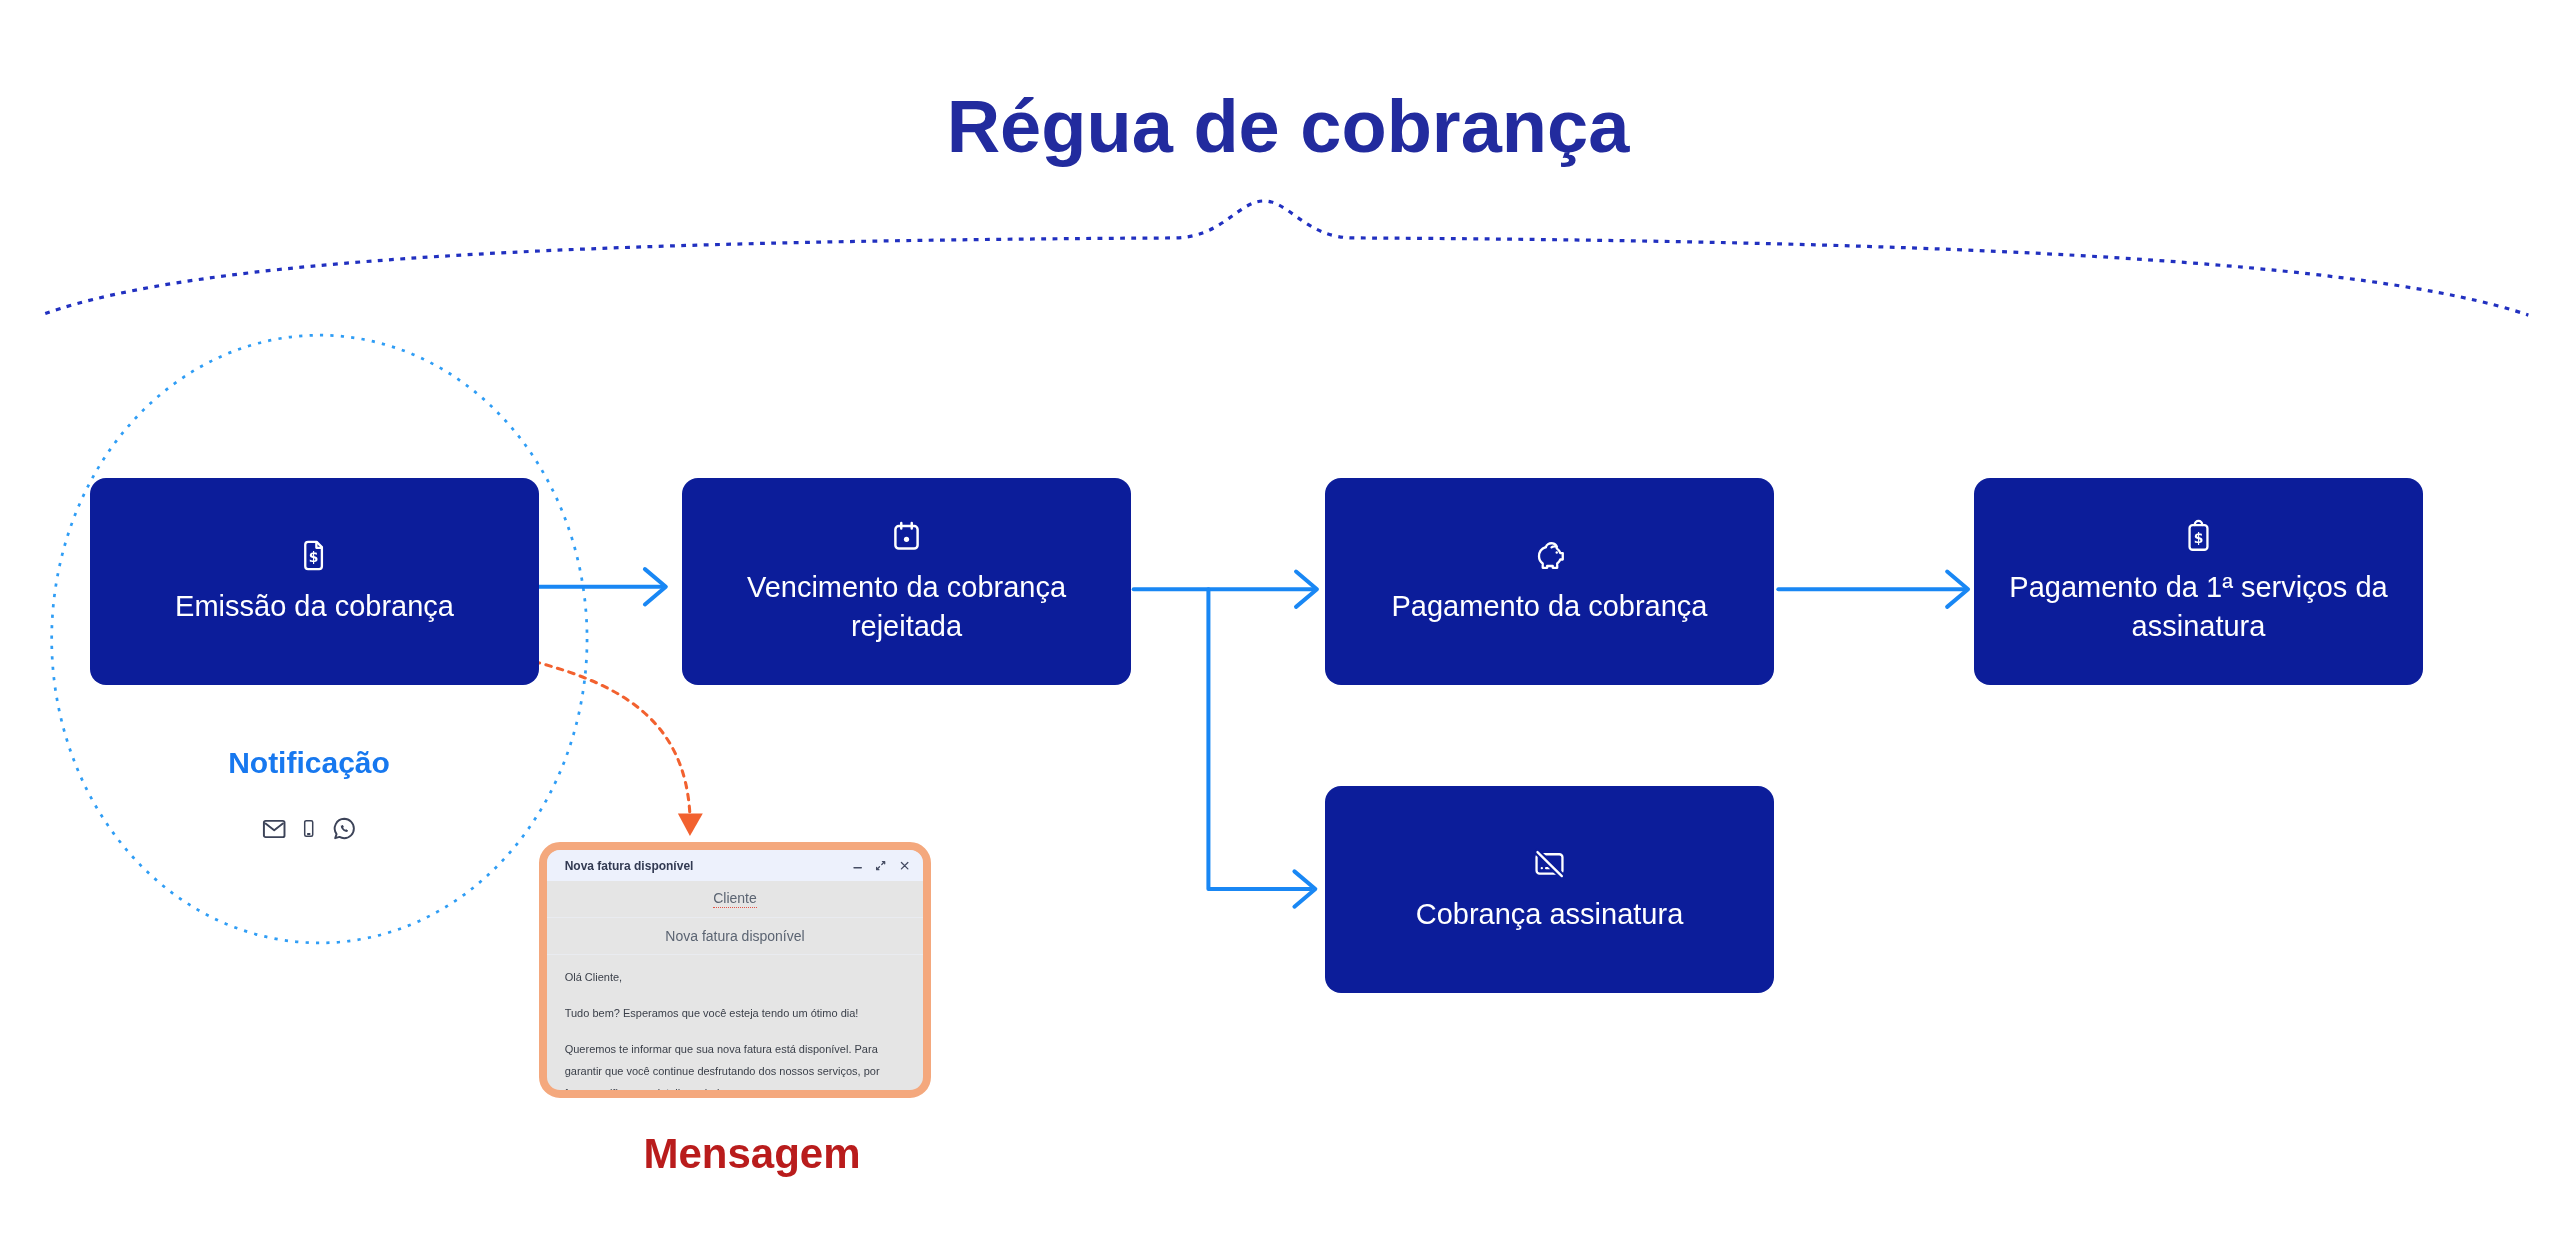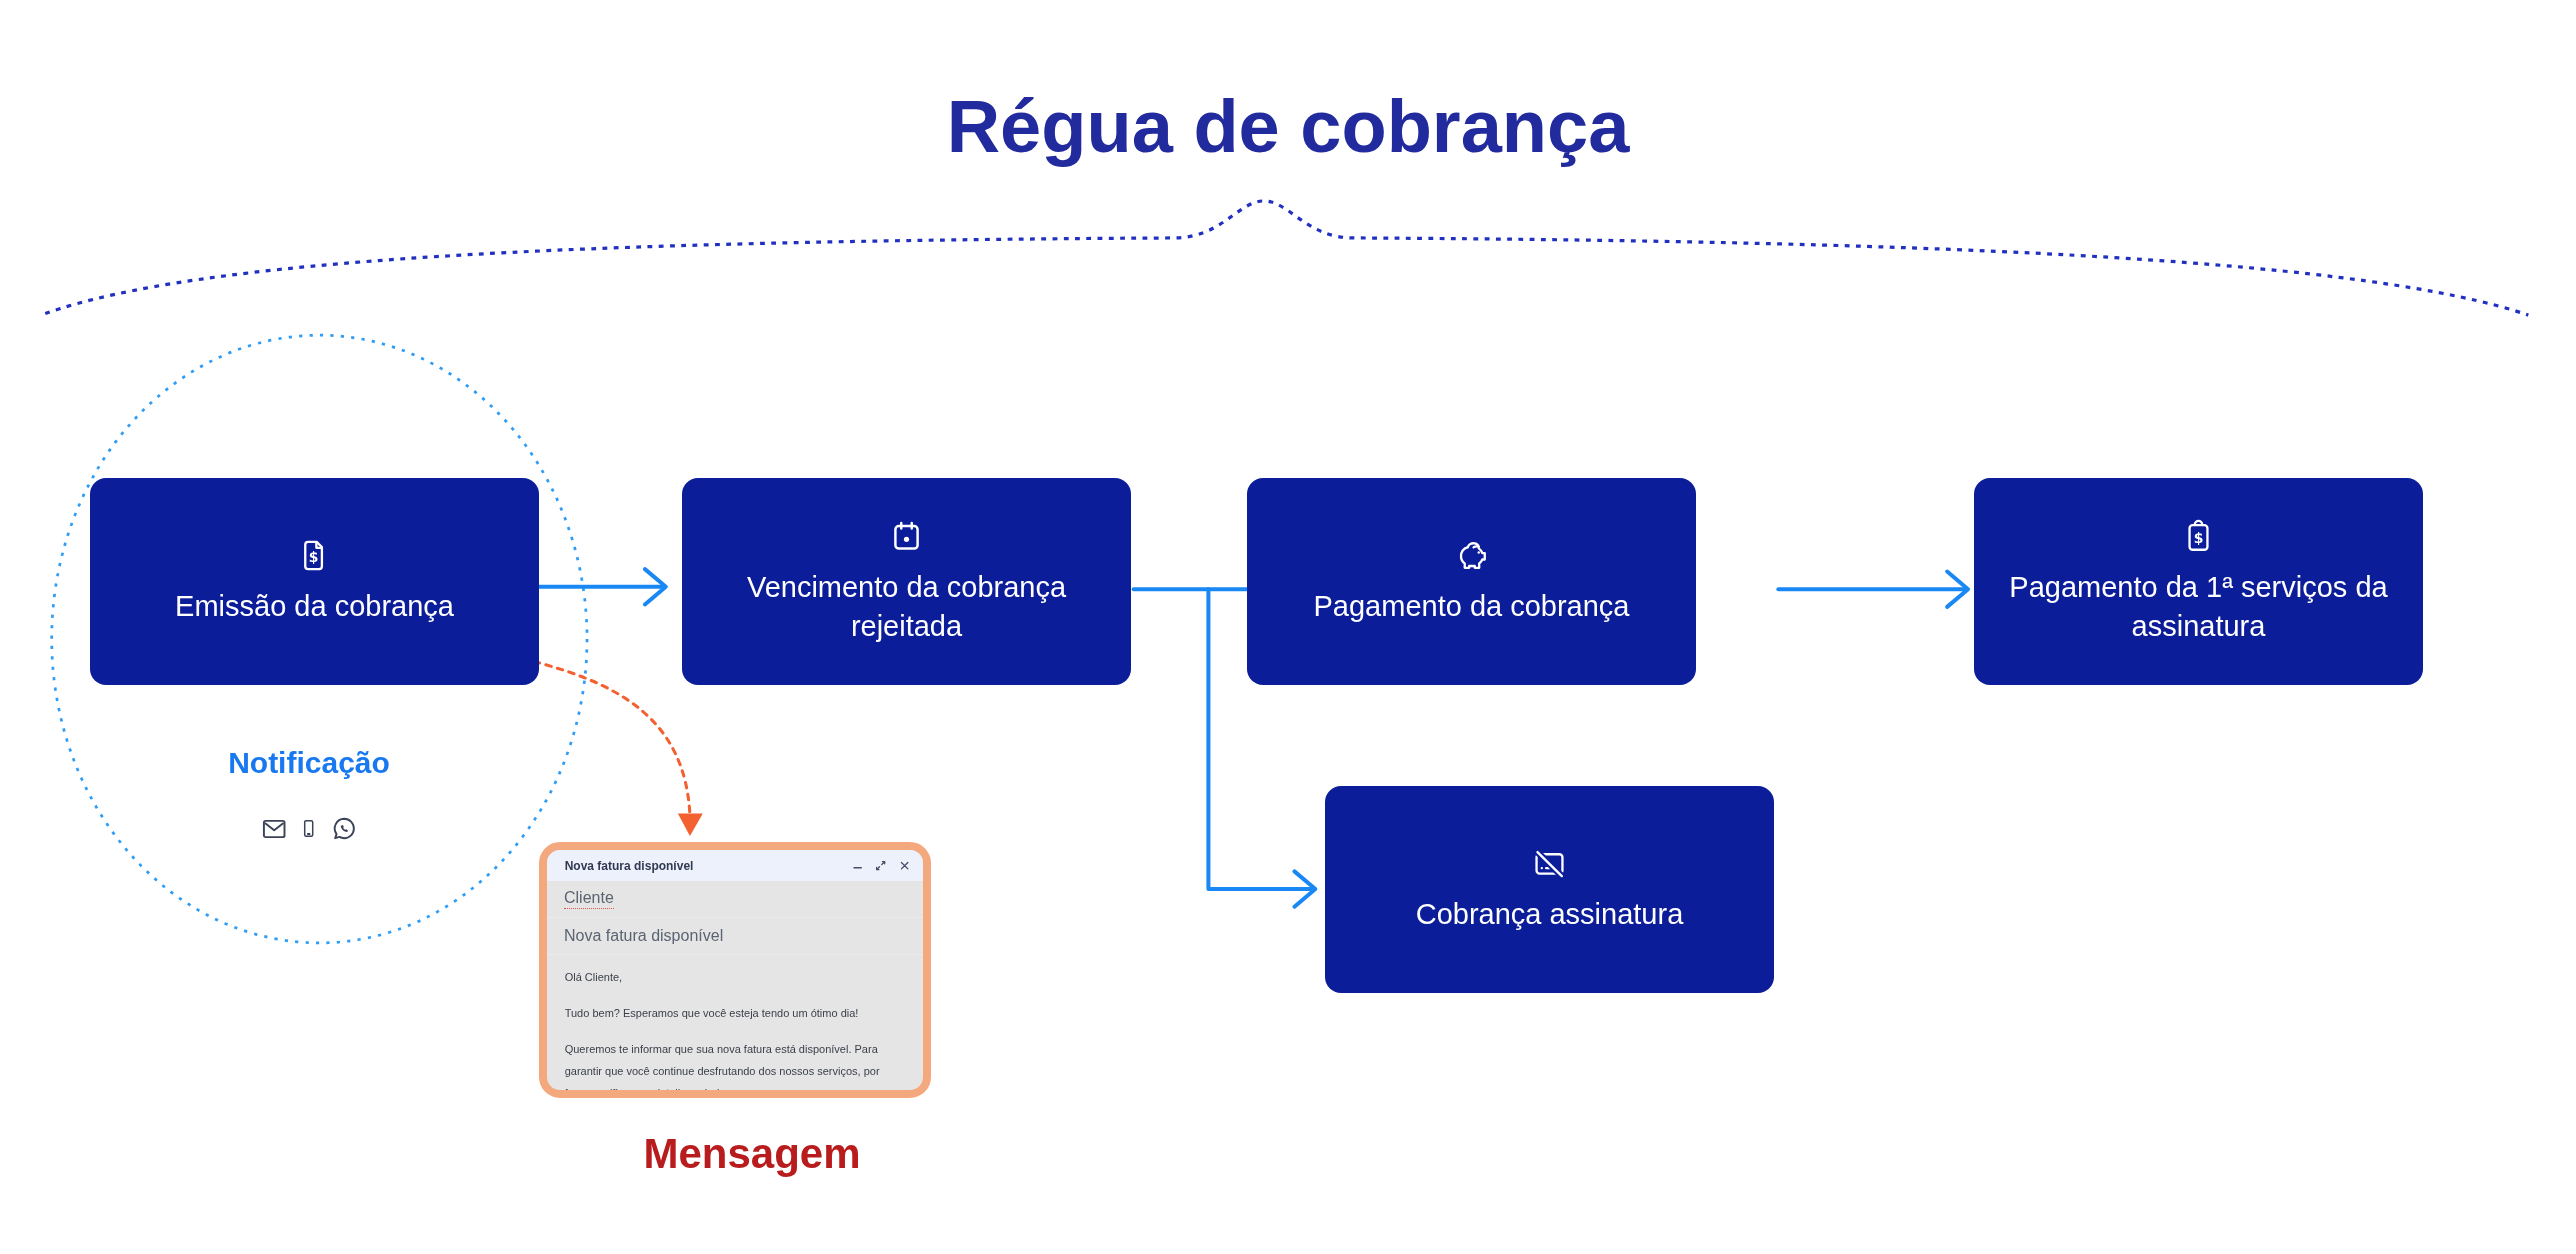--- a/index.html
+++ b/index.html
@@ -40,21 +40,21 @@
   }
   .mail-header {
     height:31px; background:#edf1fc; display:flex; align-items:center;
     justify-content:space-between; padding:0 13px 0 17.7px;
   }
   .mail-title { font-size:12px; font-weight:700; color:#323a52; }
   .mail-controls { display:flex; align-items:center; gap:12px; }
   .mail-controls span { display:flex; }
   .mail-field {
     height:36px; display:flex; align-items:center; padding:0 17px;
-    border-bottom:0.8px solid #e9ebf0; font-size:16px; color:#5b6472;
+    border-bottom:0.8px solid #e9ebf0; font-size:14px; color:#5b6472;justify-content:center;
   }
   .underline-red { border-bottom:1.6px dotted #e25548; padding-bottom:0.8px; }
   .mail-body { padding:11.3px 17.7px 0 17.7px; }
   .mail-body p { margin:0 0 13.7px 0; font-size:11px; line-height:22px; color:#3a3f49; }
 
   .message-label {
     position:absolute; left:752px; top:1130px; transform:translateX(-50%);
     font-size:42px; font-weight:700; color:#b91c1c; white-space:nowrap;
   }
 </style>
@@ -111,21 +111,21 @@
     <span class="box-icon">
       <svg viewBox="0 0 24 24" width="37" height="37" fill="none" stroke="#fff" stroke-width="1.6" stroke-linecap="round" stroke-linejoin="round">
         <rect x="4.8" y="5.2" width="14.4" height="14.6" rx="2.2"></rect>
         <path d="M8.6 3.2v3.6M15.4 3.2v3.6"></path>
         <circle cx="12" cy="13.8" r="1.7" fill="#fff" stroke="none"></circle>
       </svg>
     </span>
     <span class="box-label">Vencimento da cobrança rejeitada</span>
   </div>
 
-  <div class="flow-box" style="left:1247px;top:478px">
+  <div class="flow-box" style="left:1325px;top:478px">
     <span class="box-icon">
       <svg viewBox="0 0 24 24" width="37" height="37" fill="none" stroke="#fff" stroke-width="1.5" stroke-linecap="round" stroke-linejoin="round">
         <path d="M9.6 6.6c-2.6.9-4.4 3.2-4.4 5.9 0 1.9.9 3.6 2.4 4.7V20h2.9v-1.3c.4.07.9.1 1.3.1h1c.45 0 .9-.03 1.3-.1V20h2.9v-2.8c.9-.7 1.6-1.6 2-2.6h1.6v-4.2h-1.6a6.6 6.6 0 0 0-2.3-3"></path>
         <path d="M9.6 6.6c.4-1.8 2.4-2.9 4.6-2.4 1.2.3 2.2 1 2.6 2.2-1.2-.5-2.6-.4-3.5.3"></path>
         <circle cx="16.7" cy="10" r=".8" fill="#fff" stroke="none"></circle>
       </svg>
     </span>
     <span class="box-label">Pagamento da cobrança</span>
   </div>
 

